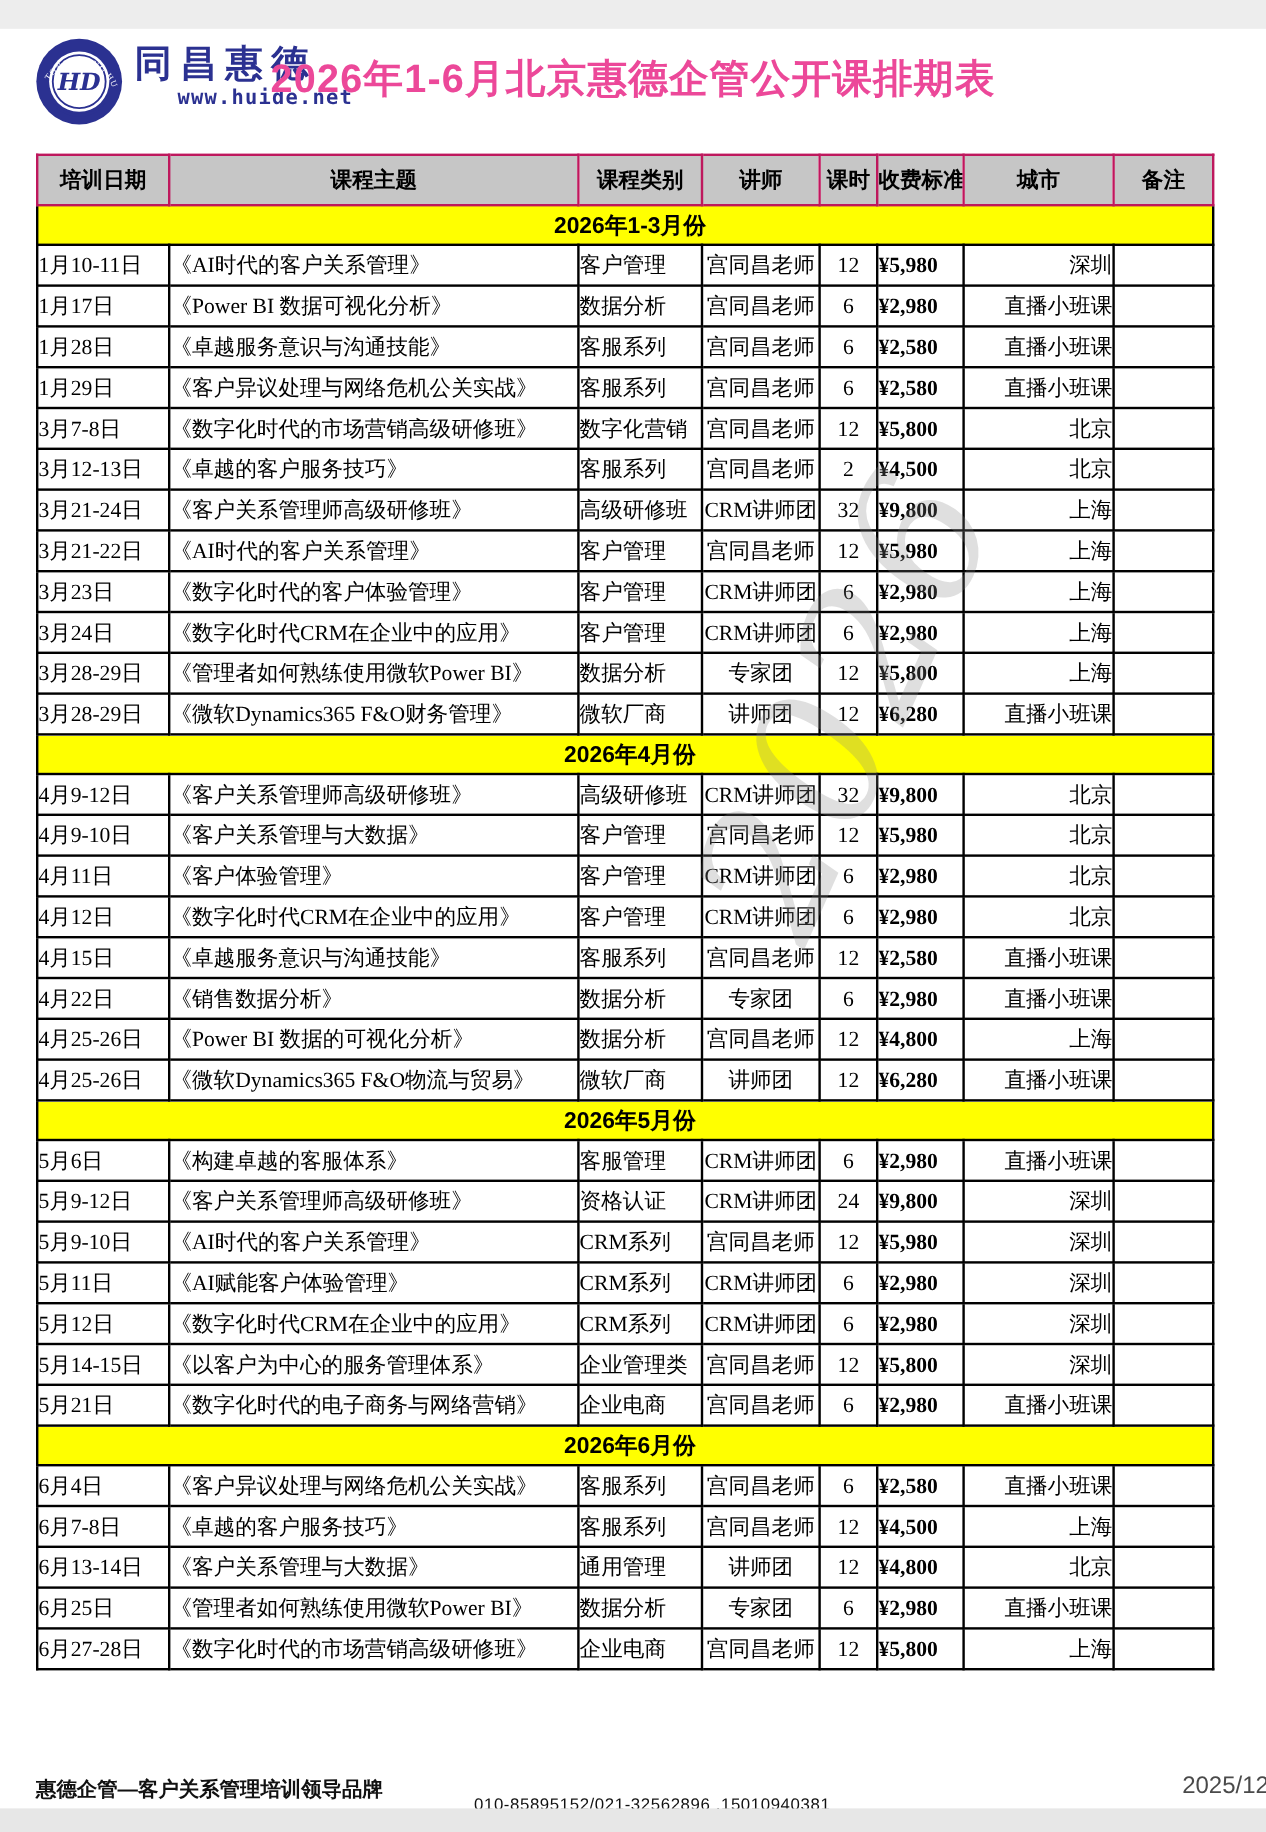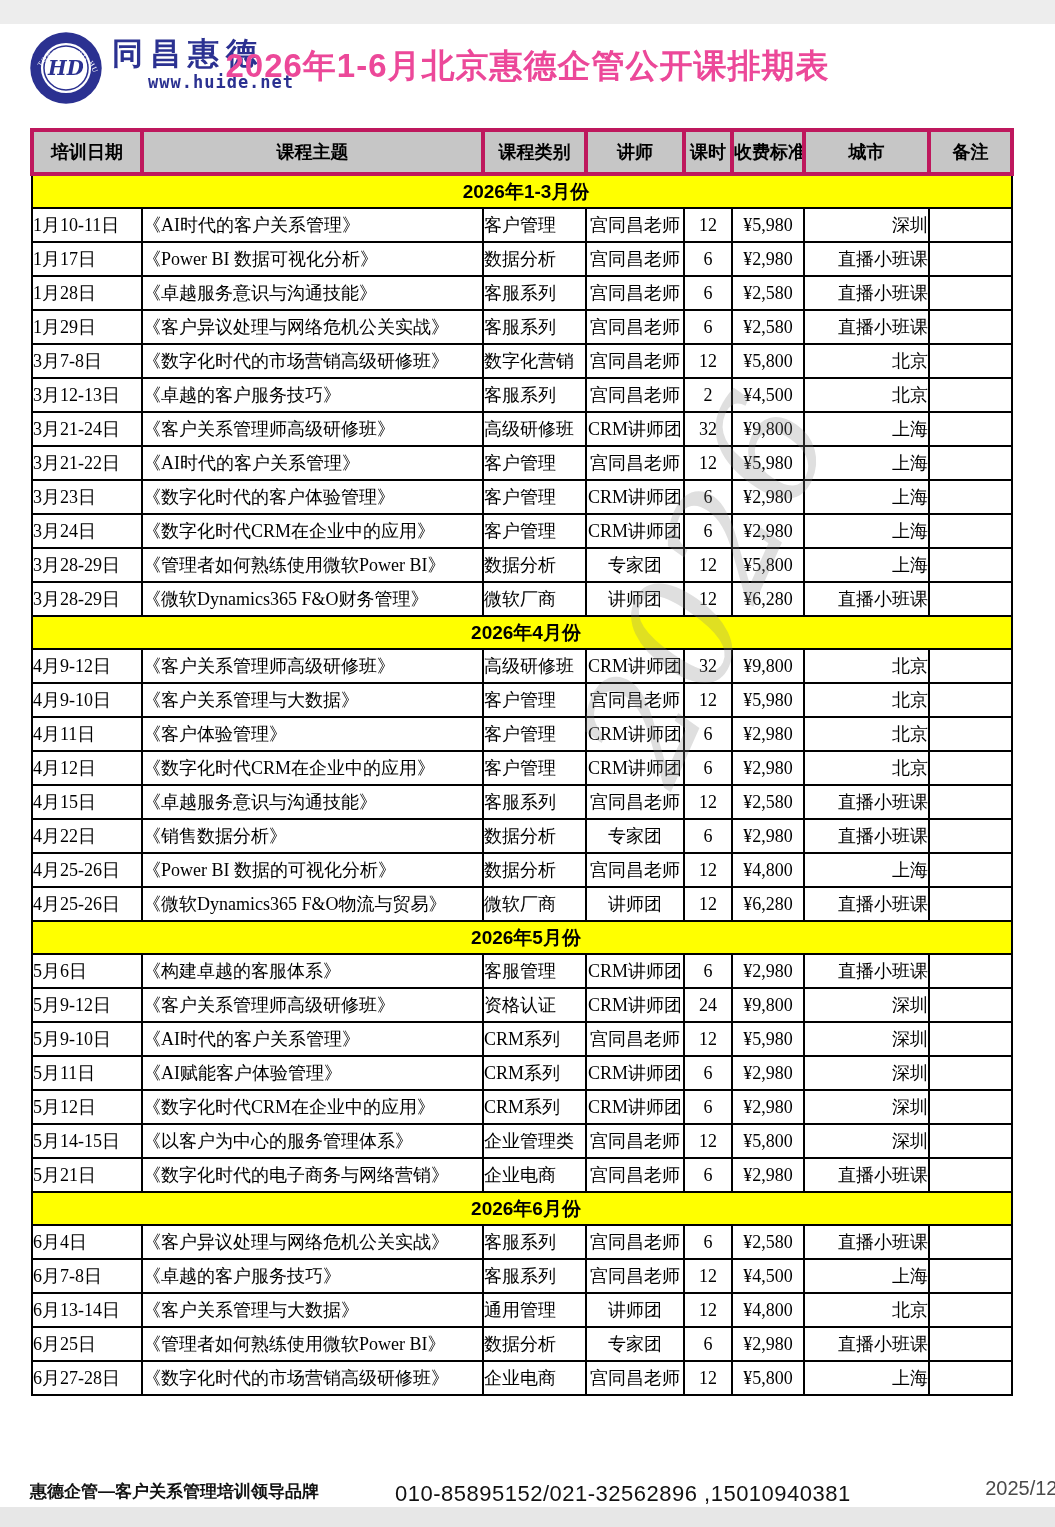--- a/index.html
+++ b/index.html
@@ -16,47 +16,47 @@
   .brand{font-family:"DejaVu Serif",serif;font-weight:bold;font-size:31px;color:var(--navy);
          letter-spacing:7px;line-height:1.1;}
   .site{font-family:"DejaVu Sans Mono",monospace;font-weight:bold;font-size:17px;color:var(--navy);
         letter-spacing:1px;margin-top:2px;margin-left:36px;}
   .title{position:absolute;left:0;top:20px;width:100%;text-align:center;margin:0;
          font-size:33px;font-weight:bold;color:#ec4899;letter-spacing:1px;}
 
   
   table.schedule{position:absolute;left:30px;top:128px;width:980px;border-collapse:collapse;
                  table-layout:fixed;}
-  table.schedule th{background:var(--header-bg);border:4px solid #be185d;height:40px;
+  table.schedule th{background:var(--header-bg);border:2px solid #be185d;height:40px;
                     font-size:18px;font-weight:bold;color:#000;padding:0;
                     font-family:"Liberation Sans",sans-serif;white-space:nowrap;overflow:hidden;}
   table.schedule td{border:2px solid #000;padding:0 0 0 0;background:#fff;
                     font-family:"Liberation Serif","DejaVu Serif",serif;font-size:18px;color:#000;
                     white-space:nowrap;overflow:hidden;}
   tr.section-row td{background:var(--section-bg);height:31px;font-family:"Liberation Sans",sans-serif;
                     font-weight:bold;font-size:19px;text-align:center;padding-left:8px;}
   tr.data-row td{height:32px;}
   td.c0{text-align:left;padding-left:7px;}
   td.c1{text-align:left;padding-left:8px;}
   td.c2{text-align:left;padding-left:6px;margin-left:14px;}
   td.c3{text-align:center;padding-left:5px;}
   td.c4{text-align:center;}
-  td.c5{text-align:center;}
+  td.c5{text-align:left;font-weight:bold;}
   td.c6{text-align:right;padding-left:6px;}
   td.c7{text-align:left;}
 
   
   .watermark{position:absolute;left:555px;top:740px;transform:rotate(-66deg);transform-origin:0 0;
              font-family:"DejaVu Serif",serif;font-style:italic;font-size:150px;line-height:1;
              color:rgba(130,130,130,0.26);letter-spacing:6px;pointer-events:none;z-index:6;}
 
   
   .footer{position:absolute;left:0;top:1480px;width:100%;height:30px;font-size:17px;color:#111;}
   .f-left{position:absolute;left:30px;top:0;font-weight:bold;font-size:17px;}
-  .f-center{position:absolute;left:395px;top:1px;font-size:22px;letter-spacing:0.5px;}
+  .f-center{position:absolute;left:395px;top:15px;font-size:14px;letter-spacing:0.5px;}
   .f-right{position:absolute;right:-8px;top:-3px;font-size:20px;color:#4a4a4a;}
 </style>
 </head>
 <body>
 
 <div class="page">
   <div class="top-strip"></div>
 
   <div class="header">
     <div class="logo">

